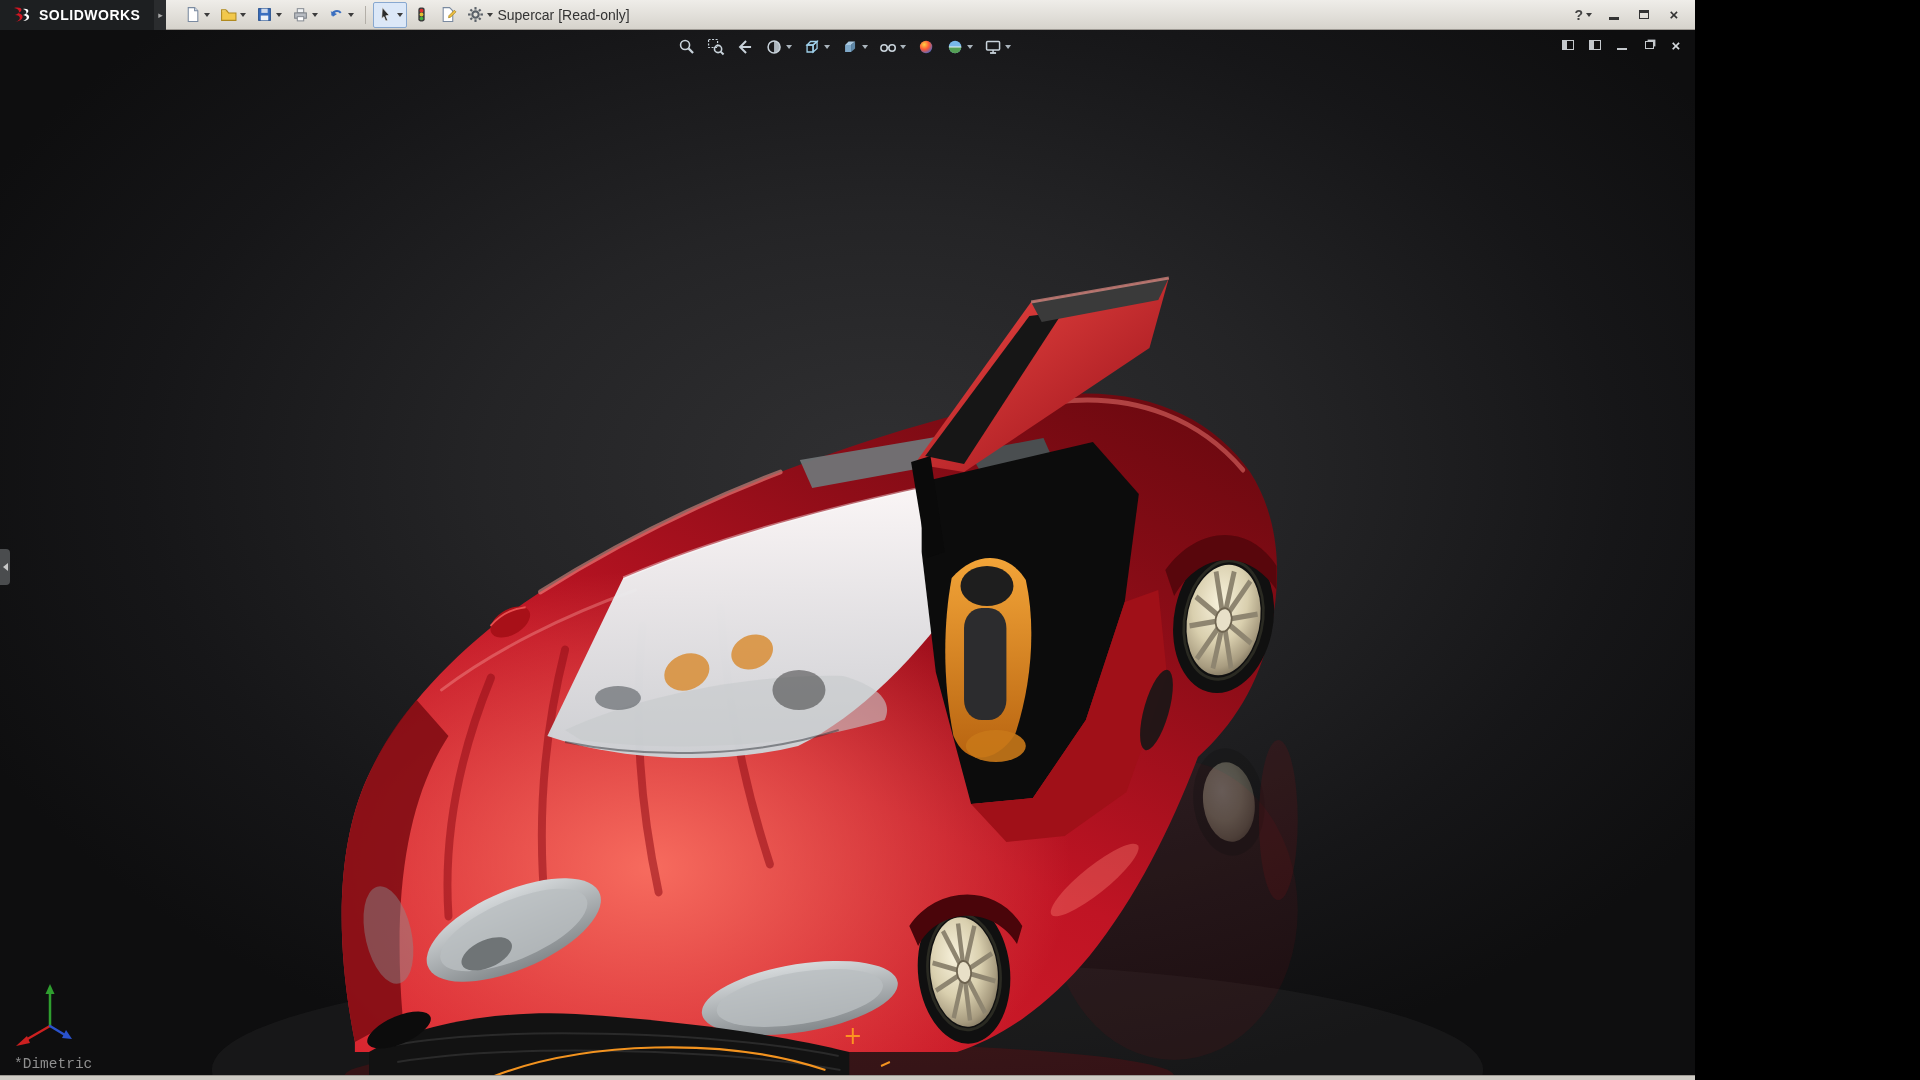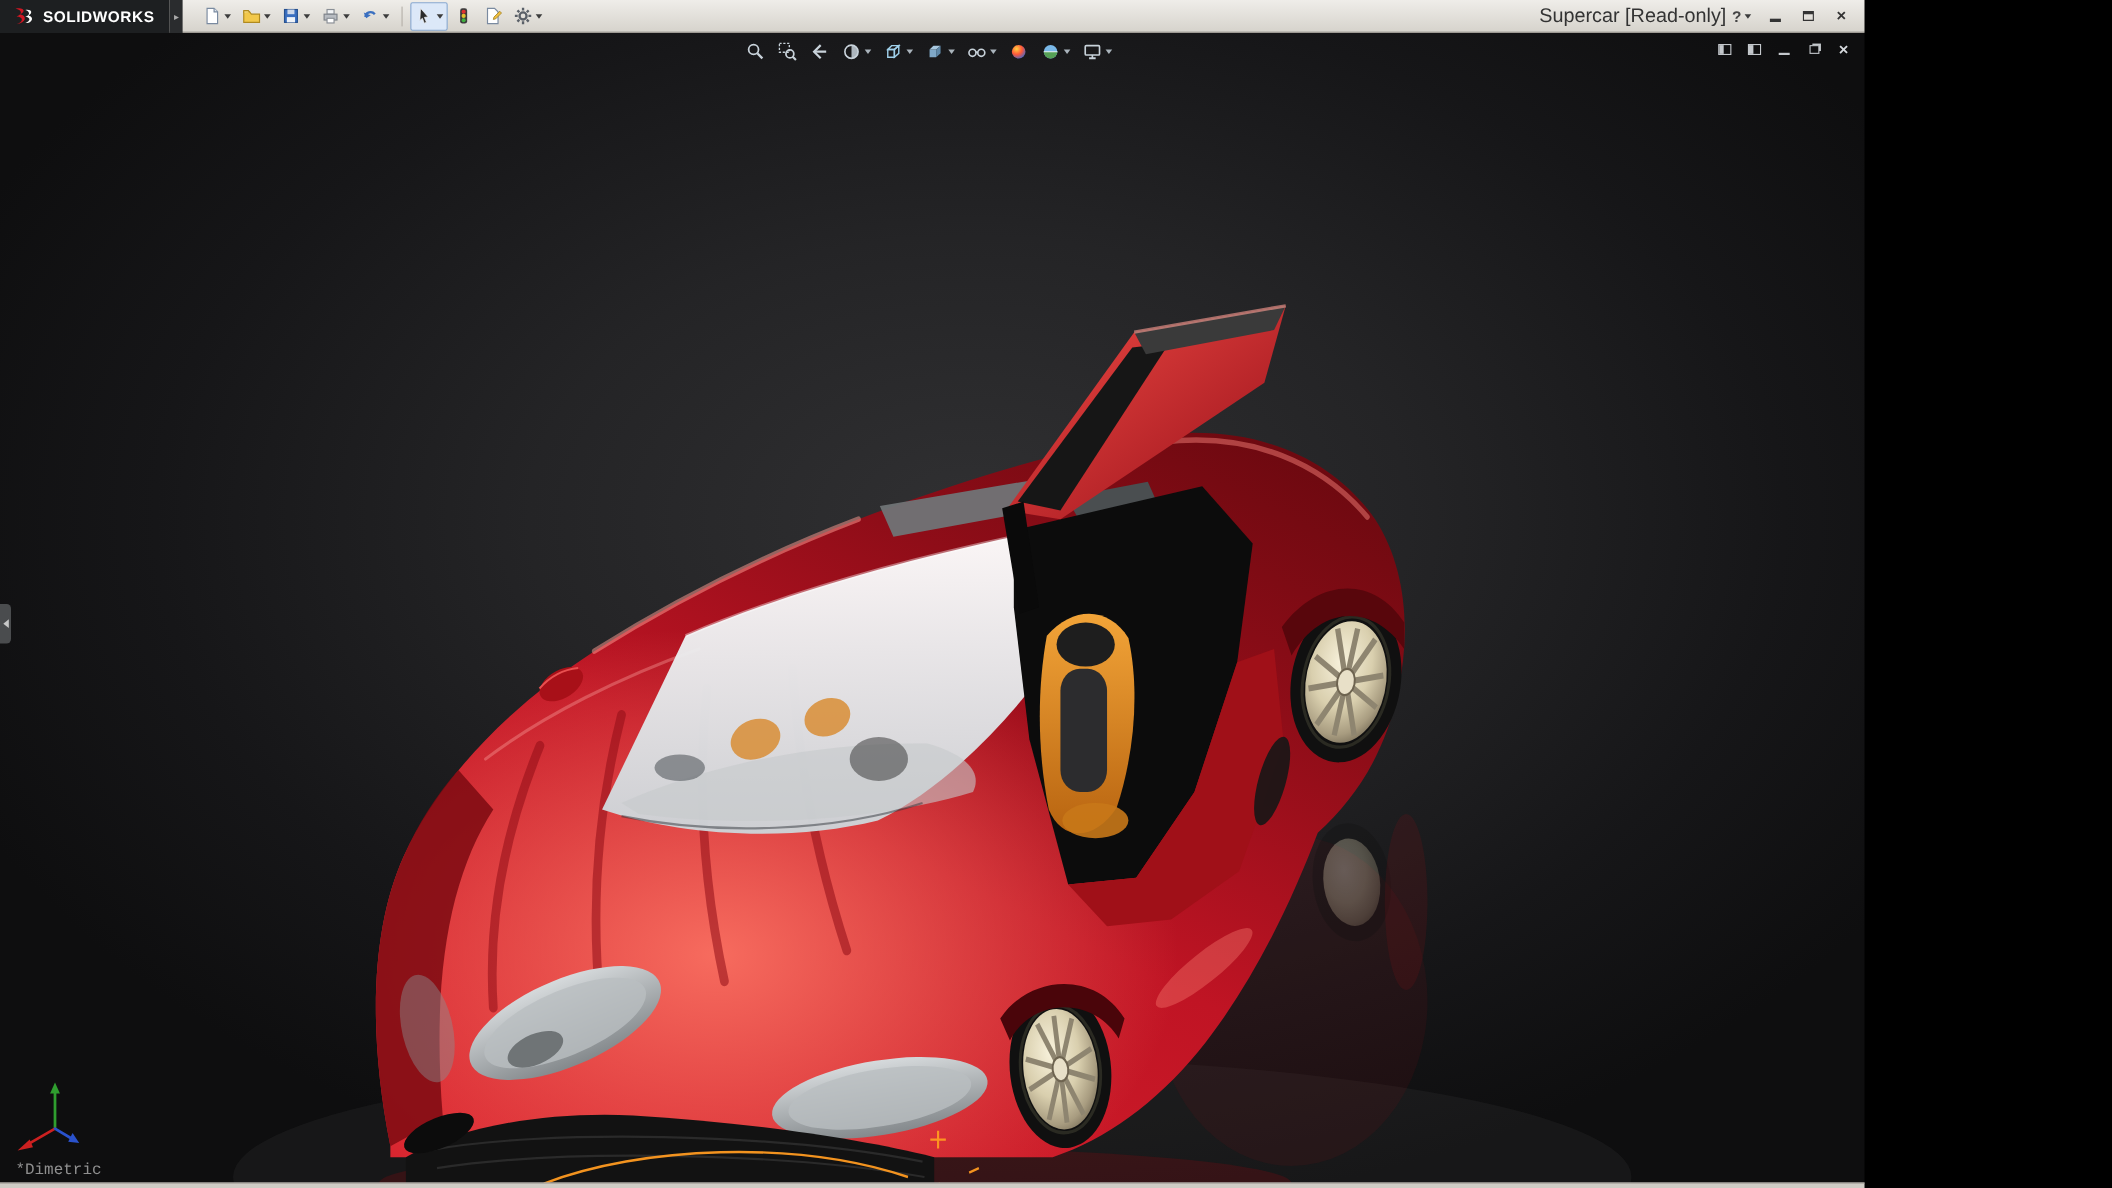--- a/index.html
+++ b/index.html
@@ -19,21 +19,21 @@
     align-items:center; justify-content:center; color:#aaa; font-size:9px; }
   .tb-group { display:flex; align-items:center; margin-left:14px; gap:2px; }
   .tb-btn { height:26px; display:flex; align-items:center; padding:0 3px;
     border:1px solid transparent; border-radius:2px; cursor:default; }
   .tb-btn.pressed { background:#dce8f8; border-color:#88a8d0; }
   .tb-btn svg { width:17px; height:17px; }
   .dd::after { content:""; display:inline-block; margin-left:3px;
     border-left:3.5px solid transparent; border-right:3.5px solid transparent;
     border-top:4px solid #3c3c3c; }
   .tb-sep { width:1px; height:18px; background:#b3afa8; margin:0 5px; }
-  .title-center { flex:1; text-align:right; color:#333; font-size:18px; }
+  .title-center { flex:1; text-align:left; color:#333; font-size:14px; }
   .tb-right { display:flex; align-items:center; gap:4px; padding-right:8px; }
   .help-btn { display:flex; align-items:center; font-weight:bold; color:#444;
     font-size:14px; padding:0 4px; }
   .winbtn { width:26px; height:20px; display:flex; align-items:center;
     justify-content:center; border:1px solid transparent; border-radius:2px; }
   .ic-min { width:10px; height:2.5px; background:#333; margin-top:8px; }
   .ic-max { width:10px; height:9px; border:1.6px solid #333; border-top-width:3px; }
   .ic-close { font-size:15px; font-weight:bold; color:#333; line-height:1; }
 
   

